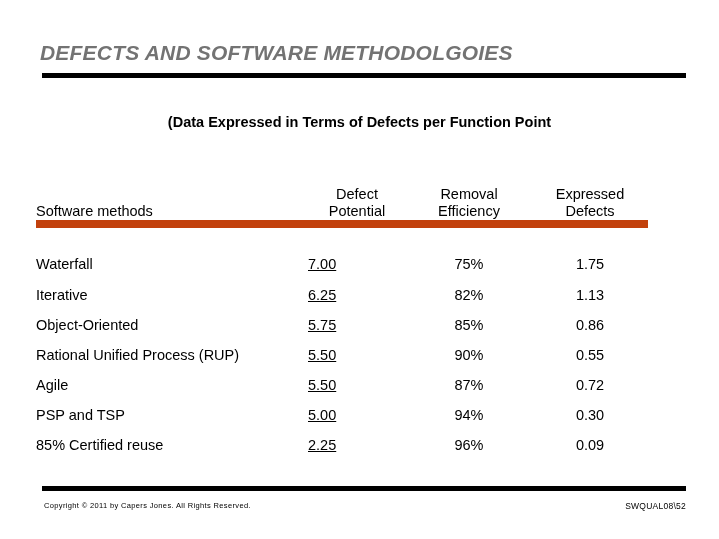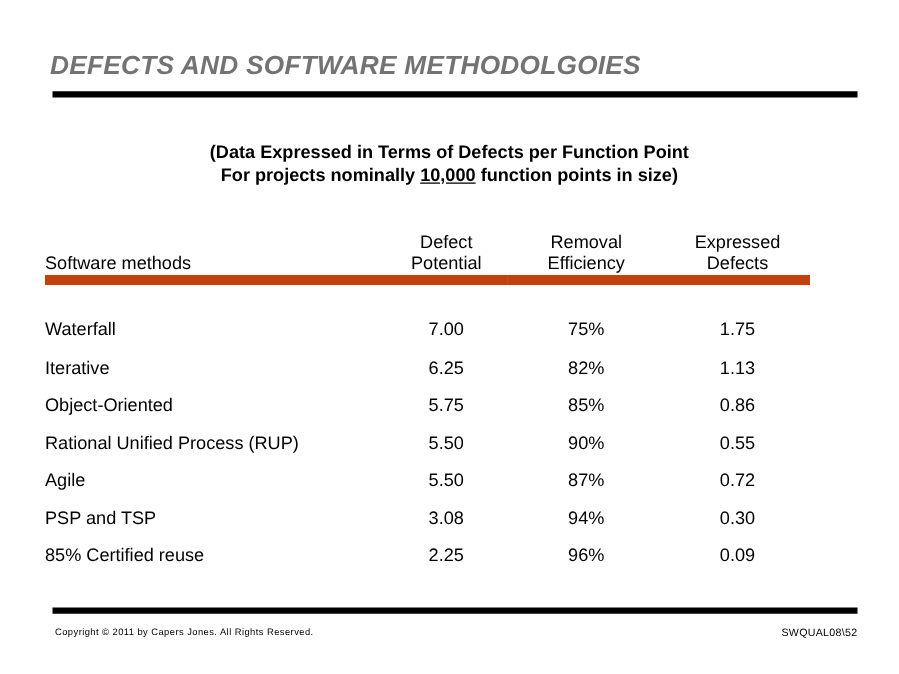--- a/index.html
+++ b/index.html
@@ -103,21 +103,21 @@
   th .hdr-l2 { display: block; }
 
   tbody td {
     height: 30px;
     line-height: 30px;
     font-size: 14.5px;
     vertical-align: middle;
   }
   tbody tr:first-child td { height: 46px; vertical-align: bottom; line-height: 20px; padding-bottom: 6px; margin-left: 47px;}
   td.c-method { text-align: left; padding-left: 1px; }
-  td.c-dp { text-align: center; }
+  td.c-dp { text-align: left; text-decoration: underline; }
   td.c-re { text-align: center; }
   td.c-dd { text-align: center; }
 
   
   .rule-bottom {
     position: absolute;
     left: 42px;
     top: 486px;
     width: 644px;
     height: 5px;
@@ -146,21 +146,20 @@
 <body>
 
 <div class="slide">
 
   <div class="title">DEFECTS AND SOFTWARE METHODOLGOIES</div>
 
   <div class="rule-top"></div>
 
   <div class="subtitle">
     <div>(Data Expressed in Terms of Defects per Function Point</div>
-    <div><span>For projects nominally </span><span class="ul">10,000</span><span> function points in size)</span></div>
   </div>
 
   <div class="table-wrap">
     <table class="data">
       <thead>
         <tr class="head-row">
           <th class="col-method">
             <span class="hdr-l1"></span>
             <span class="hdr-l2">Software methods</span>
           </th>
@@ -204,21 +203,21 @@
           <td class="c-dd">0.55</td>
         </tr>
         <tr>
           <td class="c-method">Agile</td>
           <td class="c-dp">5.50</td>
           <td class="c-re">87%</td>
           <td class="c-dd">0.72</td>
         </tr>
         <tr>
           <td class="c-method">PSP and TSP</td>
-          <td class="c-dp">3.08</td>
+          <td class="c-dp">5.00</td>
           <td class="c-re">94%</td>
           <td class="c-dd">0.30</td>
         </tr>
         <tr>
           <td class="c-method">85% Certified reuse</td>
           <td class="c-dp">2.25</td>
           <td class="c-re">96%</td>
           <td class="c-dd">0.09</td>
         </tr>
       </tbody>

